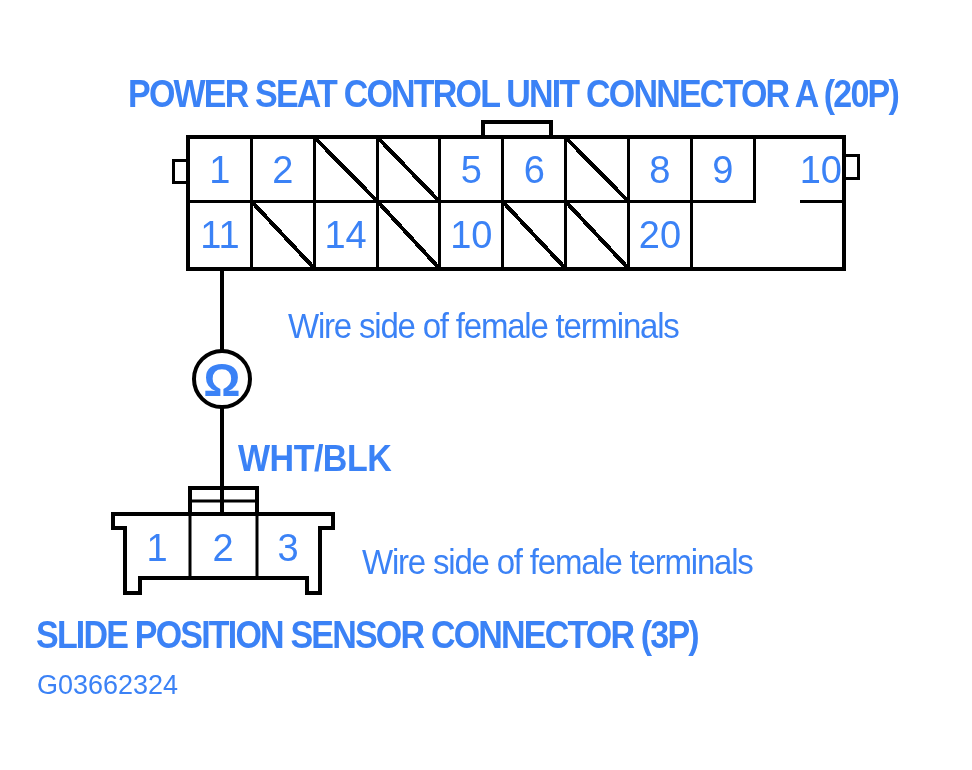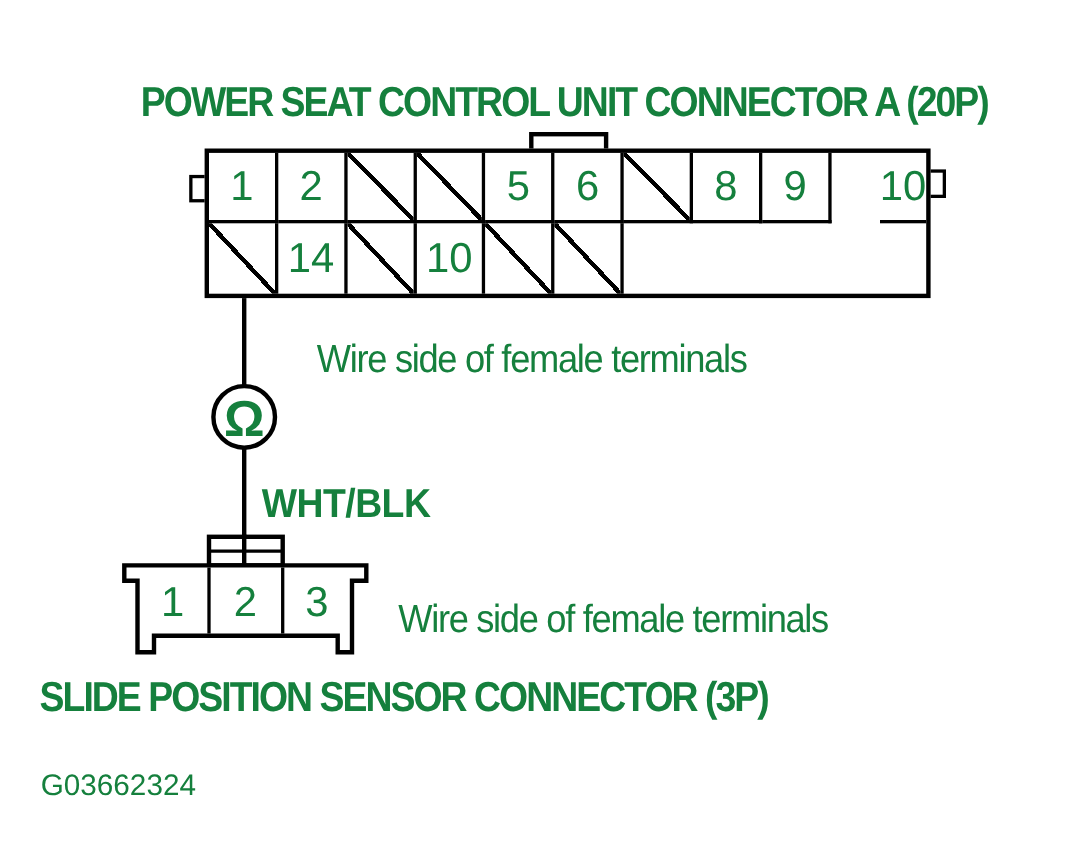--- a/index.html
+++ b/index.html
@@ -6,21 +6,21 @@
     margin: 0;
     padding: 0;
     background: #ffffff;
   }
   .canvas {
     position: relative;
     width: 972px;
     height: 770px;
     background: #ffffff;
     font-family: "Liberation Sans", sans-serif;
-    color: #15803d;
+    color: #3b82f6;
     overflow: hidden;
   }
   .abs { position: absolute; }
 
   
   .title {
     font-weight: bold;
     font-size: 34px;
     letter-spacing: -1.8px;
     white-space: nowrap;
@@ -41,21 +41,21 @@
   .wire-label {
     left: 238px; top: 438px;
     font-weight: bold;
     font-size: 34px;
     letter-spacing: -0.5px;
     white-space: nowrap;
     transform: scaleY(1.08);
     transform-origin: left top;
   }
   .figure-id {
-    left: 37px; top: 699px;
+    left: 37px; top: 670px;
     font-size: 27px;
     letter-spacing: 0px;
   }
 
   
   .conn20 {
     left: 186px; top: 135px;
     width: 660px; height: 136px;
     box-sizing: border-box;
     border: 4px solid #000;
@@ -165,26 +165,28 @@
     <div class="cell">2</div>
     <div class="cell diag"></div>
     <div class="cell diag"></div>
     <div class="cell">5</div>
     <div class="cell">6</div>
     <div class="cell diag"></div>
     <div class="cell">8</div>
     <div class="cell">9</div>
     <div class="cell">10</div>
 
+    <div class="cell">11</div>
     <div class="cell diag"></div>
     <div class="cell">14</div>
     <div class="cell diag"></div>
     <div class="cell">10</div>
     <div class="cell diag"></div>
     <div class="cell diag"></div>
+    <div class="cell">20</div>
   </div>
 
   <div class="abs caption caption-1">Wire side of female terminals</div>
 
   <div class="abs wire"></div>
   <div class="abs ohm-circle">
     <span class="ohm-glyph">Ω</span>
   </div>
   <div class="abs wire-label">WHT/BLK</div>
 

